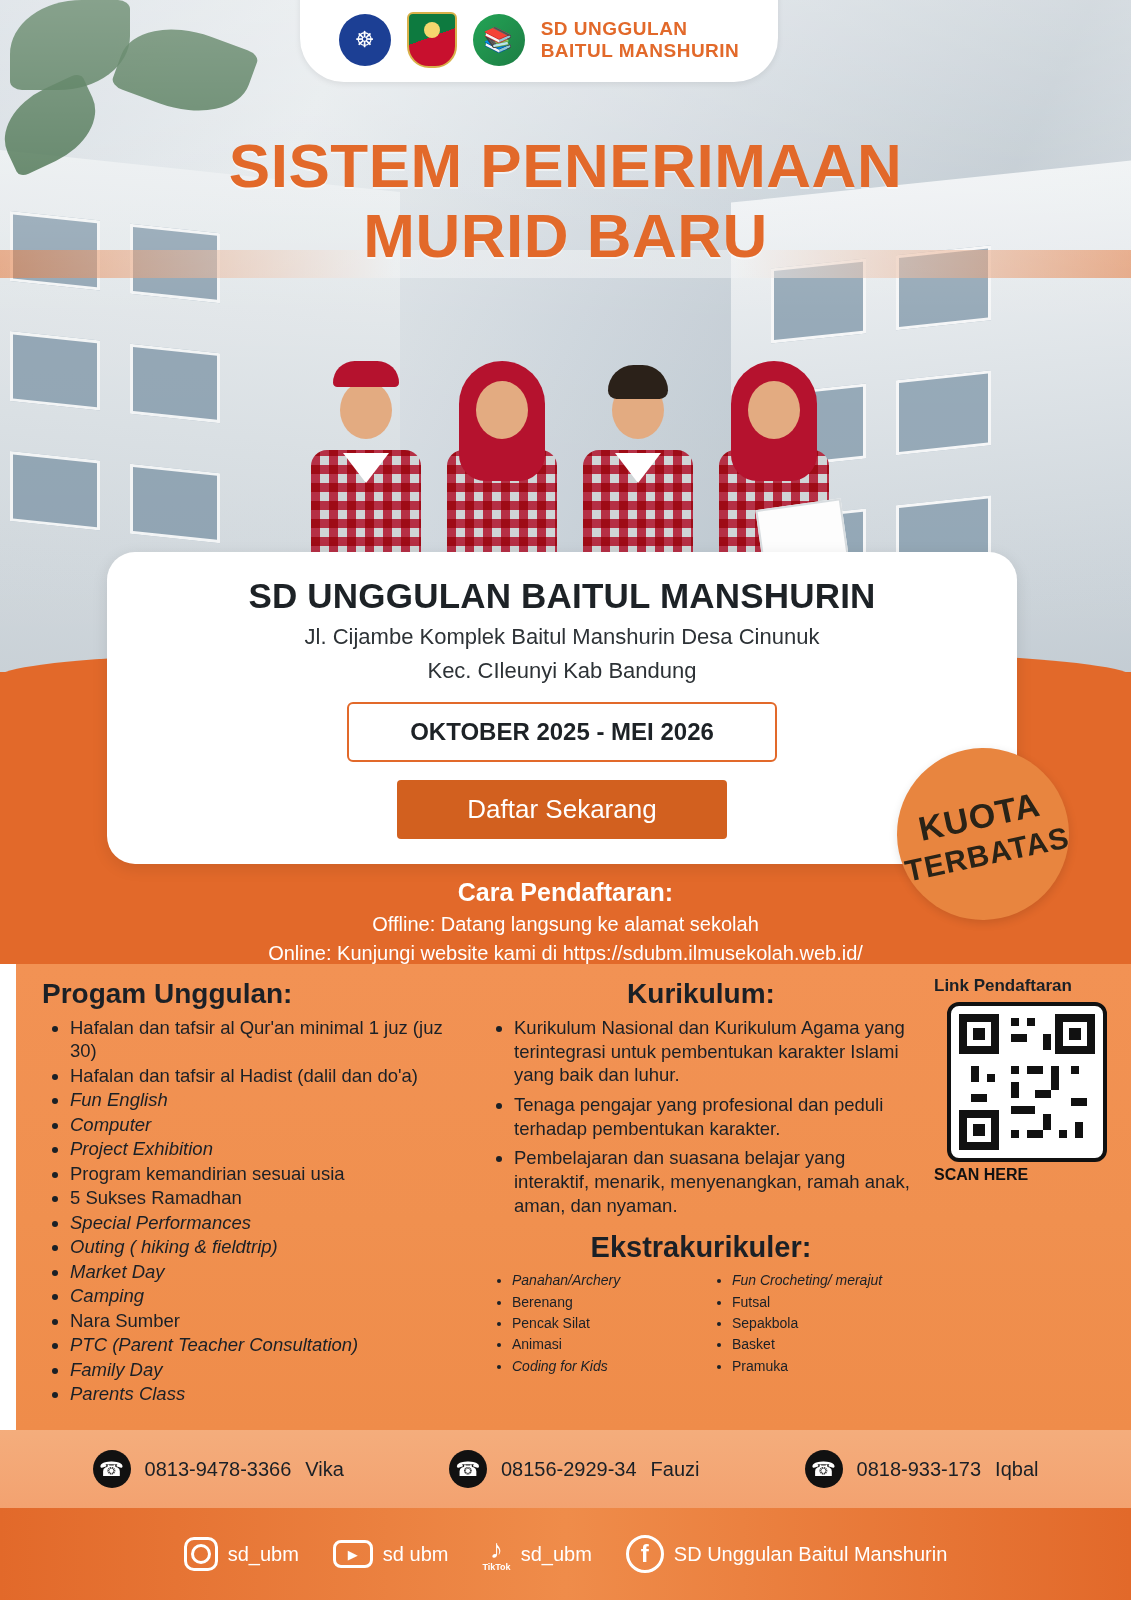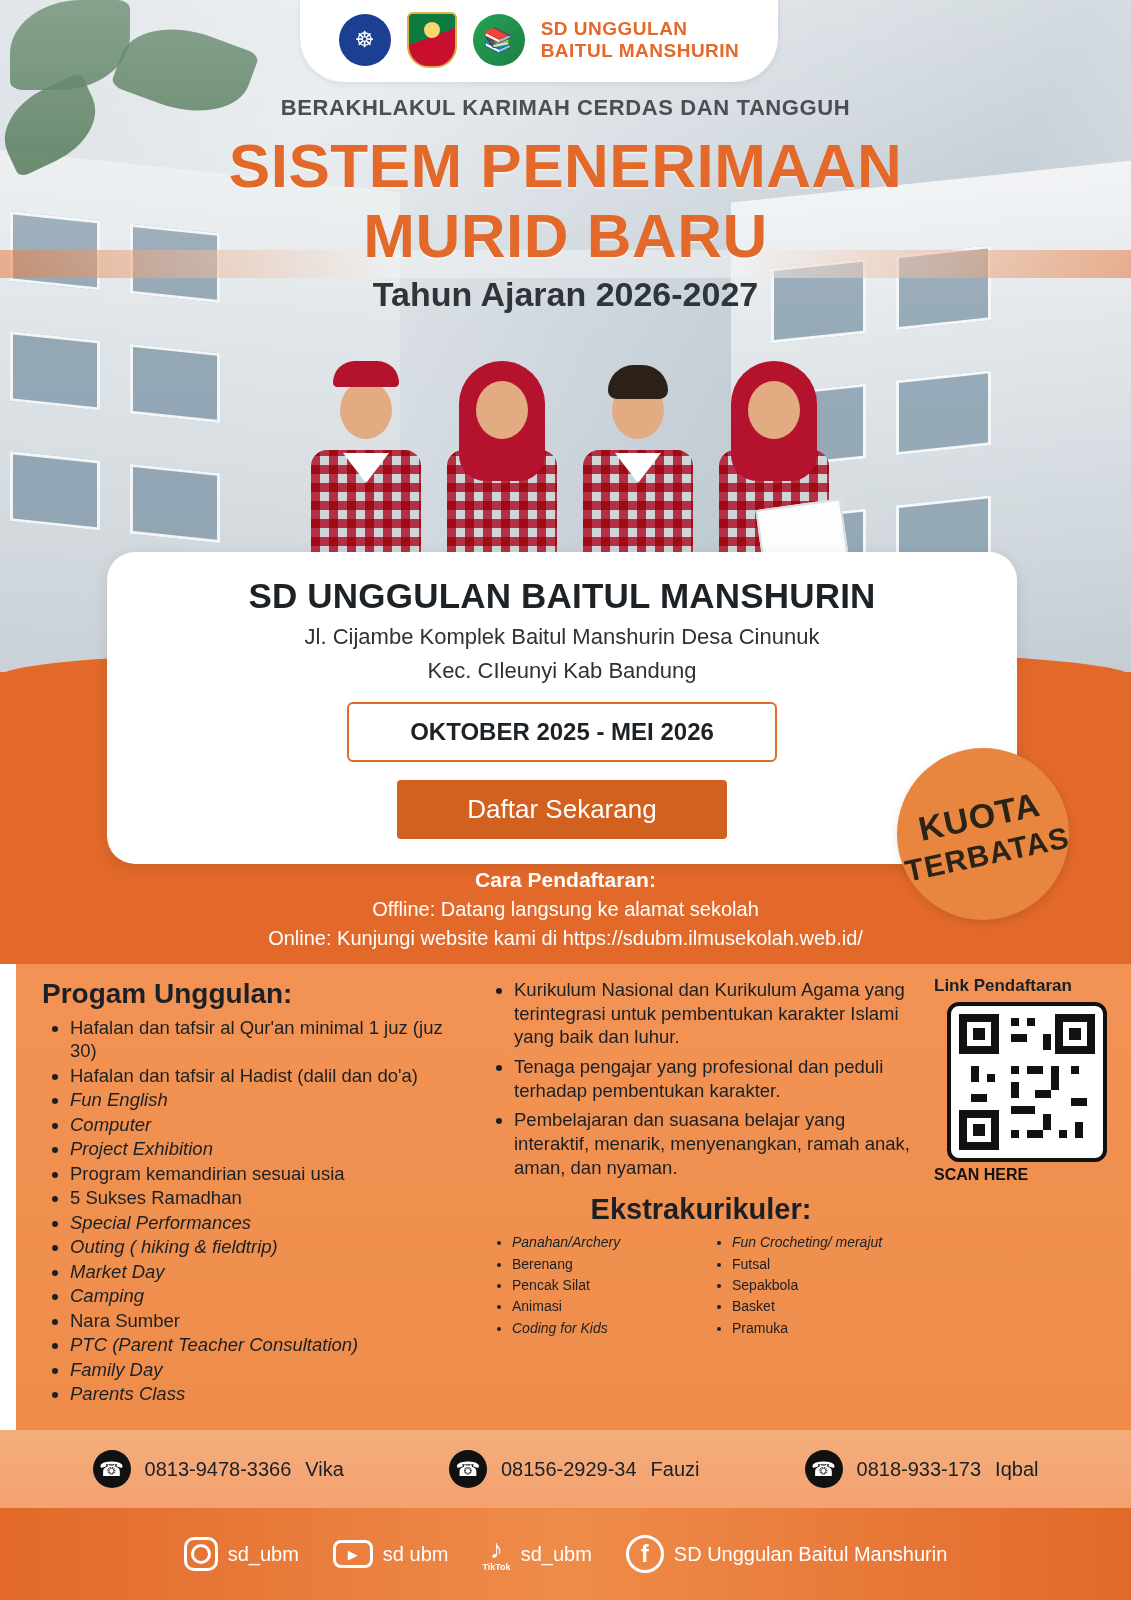--- a/index.html
+++ b/index.html
@@ -278,21 +278,21 @@
   .kuota .l1 { font-size: 34px; letter-spacing: 1px; }
   .kuota .l2 { font-size: 30px; letter-spacing: 1px; margin-top: 2px; }
 
   
   .cara {
     position: absolute;
     left: 0; right: 0; top: 868px;
     text-align: center;
     color: #fff;
   }
-  .cara h3 { font-size: 21px; font-weight: bold; }
+  .cara h3 { font-size: 25px; font-weight: bold; margin-top: 10px; }
   .cara p { font-size: 20px; margin-top: 6px; }
 
   
   .content {
     position: absolute;
     left: 16px; top: 964px;
     width: 1131px;
     height: 466px;
     background: linear-gradient(180deg,#f29254 0%, #f0904f 55%, #ef8c4a 100%);
     padding: 18px 26px 0 26px;
@@ -482,24 +482,22 @@
   <div class="logobar">
     <div class="logo-tutwuri">☸</div>
     <div class="logo-kab"></div>
     <div class="logo-sdubm">📚</div>
     <div class="logo-text">
       <div>SD UNGGULAN</div>
       <div>BAITUL MANSHURIN</div>
     </div>
   </div>
 
-  <div class="tagline">BERAKHLAKUL KARIMAH CERDAS DAN TANGGUH</div>
   <div class="title1">SISTEM PENERIMAAN</div>
   <div class="title2">MURID BARU</div>
-  <div class="subtitle">Tahun Ajaran 2026-2027</div>
 
   <div class="info-card">
     <div class="school-name">SD UNGGULAN BAITUL MANSHURIN</div>
     <div class="info-line">Jl. Cijambe Komplek Baitul Manshurin Desa Cinunuk</div>
     <div class="info-line">Kec. CIleunyi Kab Bandung</div>
     <div class="date-box">OKTOBER 2025 - MEI 2026</div>
     <button class="cta-btn">Daftar Sekarang</button>
   </div>
 
   <div class="kuota">
@@ -530,20 +528,21 @@
         <li class="it">Market Day</li>
         <li class="it">Camping</li>
         <li>Nara Sumber</li>
         <li class="it">PTC (Parent Teacher Consultation)</li>
         <li class="it">Family Day</li>
         <li class="it">Parents Class</li>
       </ul>
     </div>
 
     <div class="col-mid">
+      <div class="sec-title" style="text-align:center;">Kurikulum:</div>
       <ul class="bullets kur">
         <li>Kurikulum Nasional dan Kurikulum Agama yang terintegrasi untuk pembentukan karakter Islami yang baik dan luhur.</li>
         <li>Tenaga pengajar yang profesional dan peduli terhadap pembentukan karakter.</li>
         <li>Pembelajaran dan suasana belajar yang interaktif, menarik, menyenangkan, ramah anak, aman, dan nyaman.</li>
       </ul>
 
       <div class="sec-title" style="text-align:center;margin-top:14px;font-size:29px;">Ekstrakurikuler:</div>
       <div class="ekskul-wrap">
         <ul class="bullets ek-col">
           <li class="it">Panahan/Archery</li>

